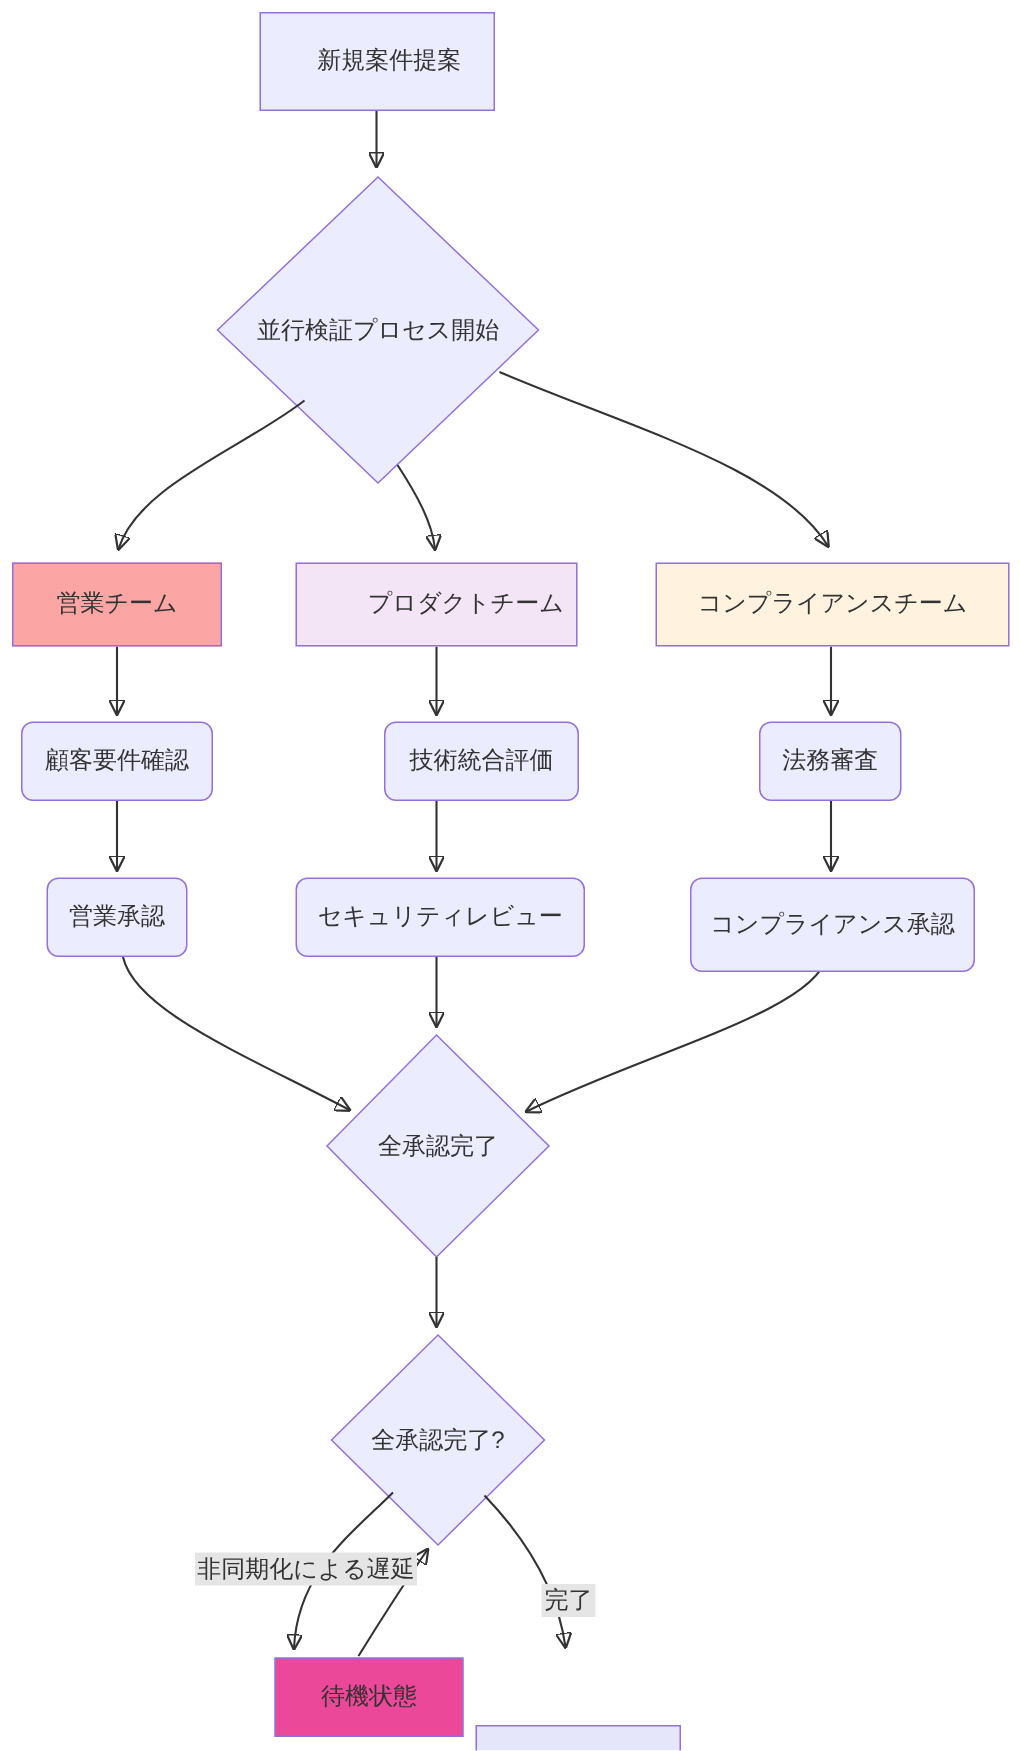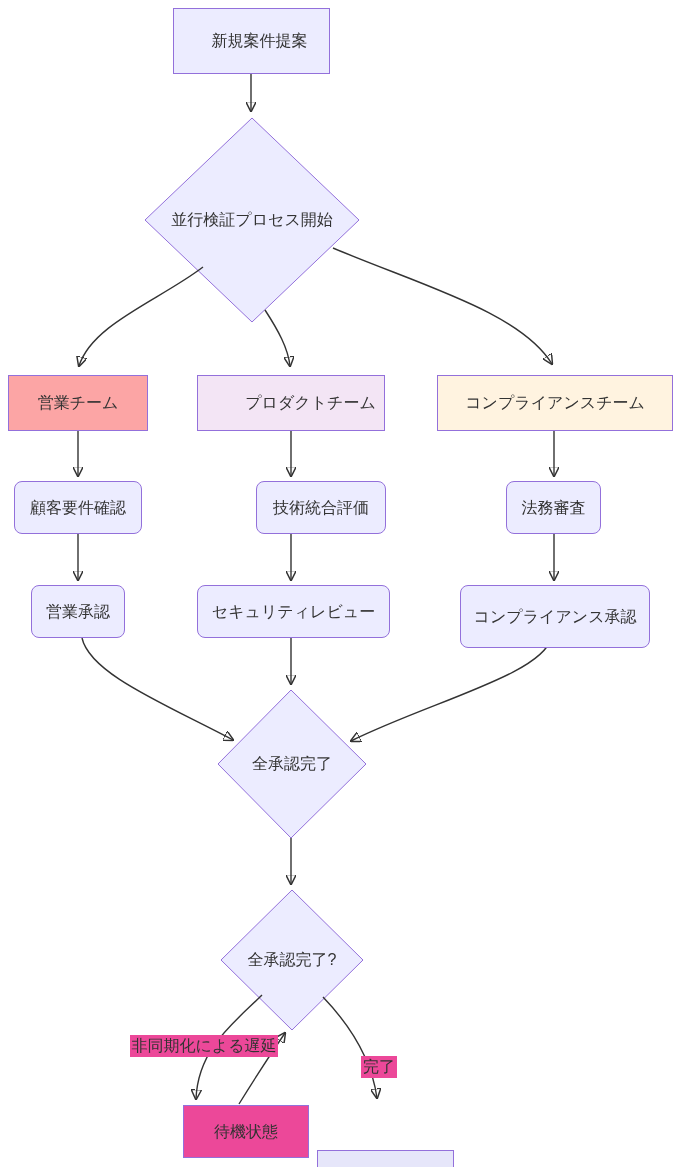--- a/index.html
+++ b/index.html
@@ -21,21 +21,21 @@
   .fill-product{background:#F3E5F5;}
   .fill-compliance{background:#FFF3E0;}
   .fill-wait{background:#ec4899;margin-left:41px;}
   .fill-impl{background:#E6E6FA;margin-top:46px;}
   .diamond-label{
     position:absolute;z-index:2;display:flex;align-items:center;justify-content:center;
     white-space:nowrap;
   }
   .edge-label{
     position:absolute;z-index:3;display:flex;align-items:center;justify-content:center;
-    background:#ec4899;color:#333333;white-space:nowrap;padding:1px 2px;box-sizing:border-box;
+    background:#e5e5e5;color:#333333;white-space:nowrap;padding:1px 2px;box-sizing:border-box;
   }
 </style>
 </head>
 <body>
 
 <div class="canvas">
 
   <svg class="edges" width="680" height="1167" viewBox="0 0 680 1167">
     <defs>
       <marker id="arr" viewBox="0 0 10 10" refX="9" refY="5" markerWidth="7.5" markerHeight="7.5" orient="auto-start-reverse">

